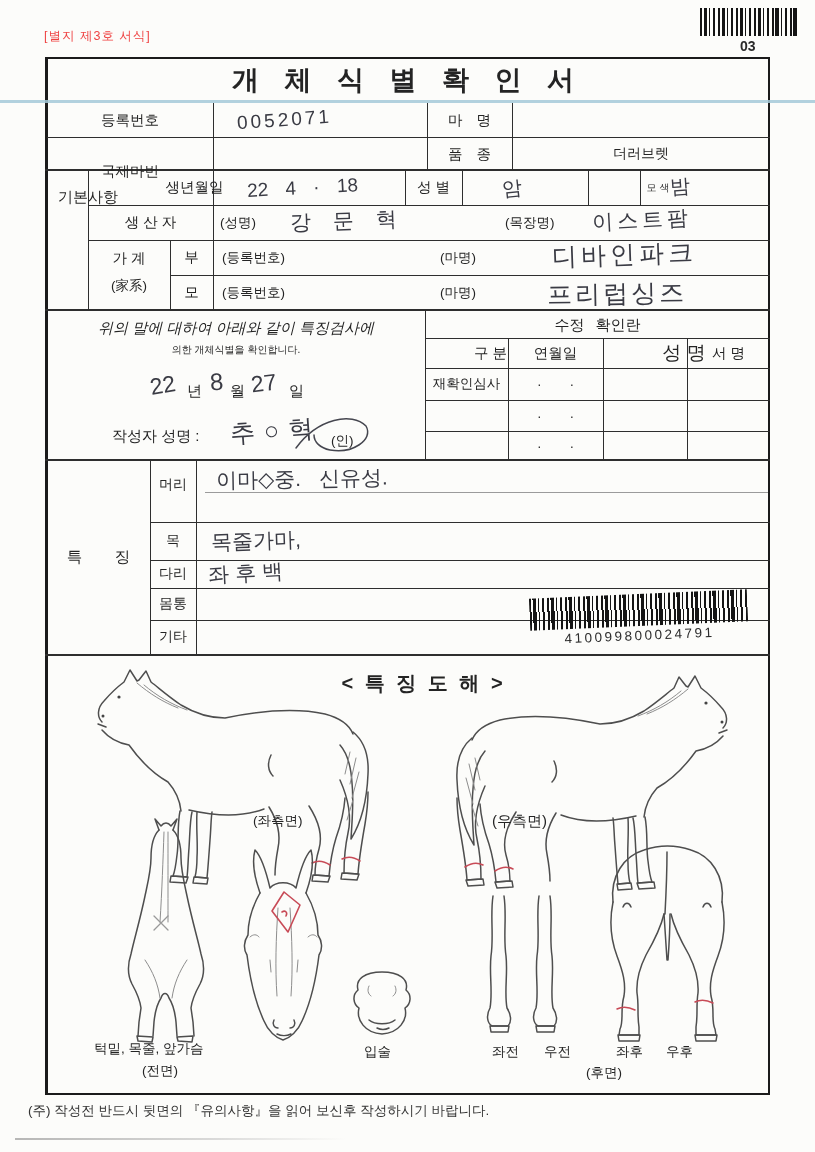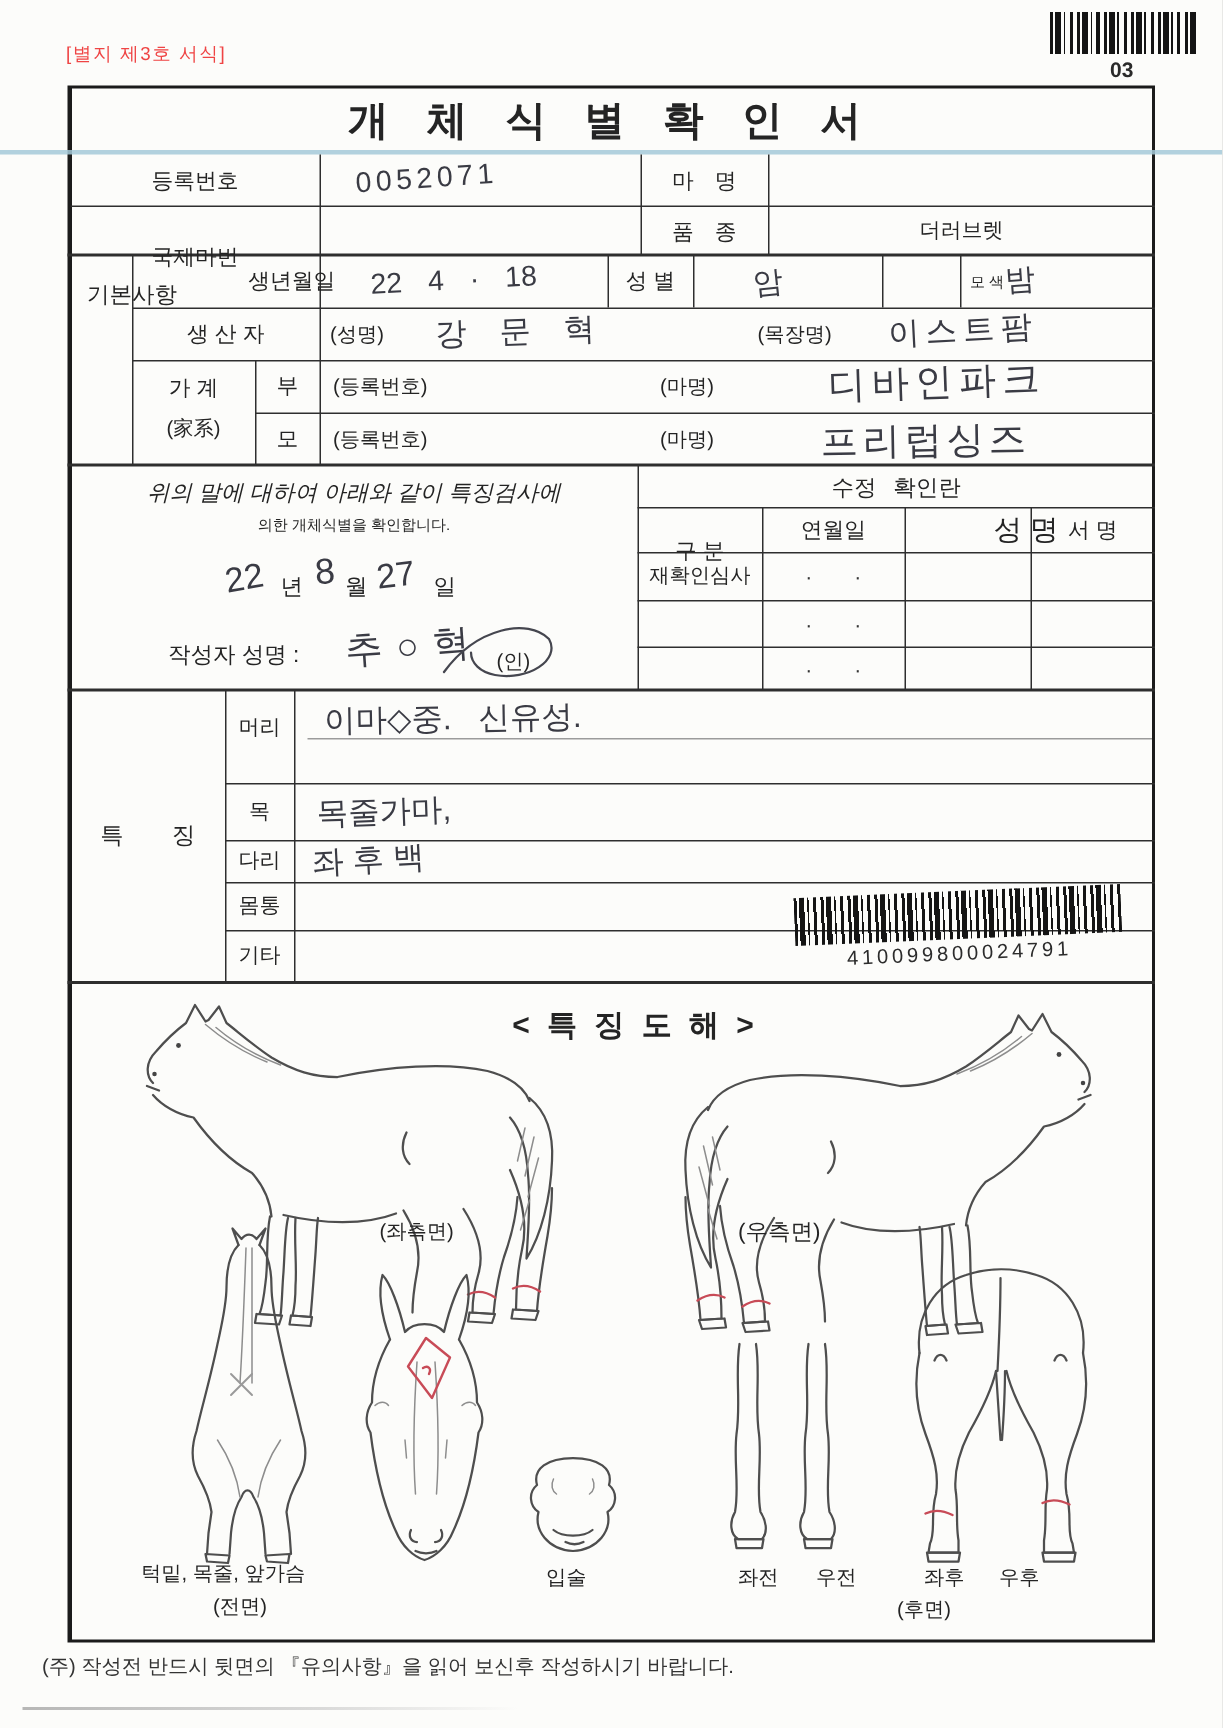--- a/index.html
+++ b/index.html
@@ -119,21 +119,21 @@
   <div class="hand" style="left:251px;top:370px;font-size:23px;transform:rotate(-7deg);">27</div>
   <div class="lbl" style="left:289px;top:382px;font-size:15px;">일</div>
   <div class="lbl" style="left:112px;top:427px;font-size:15px;">작성자 성명 :</div>
   <div class="hand" style="left:230px;top:414px;font-size:25px;letter-spacing:9px;transform:rotate(-4deg);">추○혁</div>
   <div class="lbl" style="left:331px;top:432px;font-size:13.5px;">(인)</div>
   <svg style="left:290px;top:406px;" width="92" height="54" viewBox="0 0 92 54">
     <path class="ink" style="stroke:#45464f" d="M6,42 C28,12 62,6 76,20 C84,34 62,48 40,44 C30,42 24,36 24,29"></path>
   </svg>
 
   <div class="lbl ctr" style="left:425px;top:312px;width:345px;height:26px;font-size:15px;word-spacing:7px;">수정 확인란</div>
-  <div class="lbl ctr" style="left:425px;top:352px;width:83px;height:30px;font-size:14.5px;">구 분</div>
+  <div class="lbl ctr" style="left:425px;top:338px;width:83px;height:30px;font-size:14.5px;padding-left:24px;">구 분</div>
   <div class="lbl ctr" style="left:508px;top:338px;width:95px;height:30px;font-size:14.5px;">연월일</div>
   <div class="lbl ctr" style="left:603px;top:338px;width:84px;height:30px;font-size:19px;margin-left:39px;">성 명</div>
   <div class="lbl ctr" style="left:687px;top:338px;width:83px;height:30px;font-size:14.5px;">서 명</div>
   <div class="lbl ctr" style="left:425px;top:368px;width:83px;height:32px;font-size:13.5px;">재확인심사</div>
   <div class="lbl ctr" style="left:508px;top:368px;width:95px;height:32px;font-size:14px;word-spacing:24px;color:#333;">· ·</div>
   <div class="lbl ctr" style="left:508px;top:400px;width:95px;height:31px;font-size:14px;word-spacing:24px;color:#333;">· ·</div>
   <div class="lbl ctr" style="left:508px;top:431px;width:95px;height:29px;font-size:14px;word-spacing:24px;color:#333;">· ·</div>
 
   <div class="lbl ctr" style="left:47px;top:460px;width:103px;height:195px;font-size:15.5px;word-spacing:28px;">특 징</div>
   <div class="lbl ctr" style="left:150px;top:470px;width:46px;height:30px;font-size:14px;">머리</div>
@@ -221,18 +221,18 @@
 
   <div class="lbl" style="left:253px;top:812px;font-size:13.5px;">(좌측면)</div>
   <div class="lbl" style="left:492px;top:812px;font-size:15px;">(우측면)</div>
   <div class="lbl" style="left:94px;top:1040px;font-size:13.5px;">턱밑, 목줄, 앞가슴</div>
   <div class="lbl" style="left:142px;top:1062px;font-size:13.5px;">(전면)</div>
   <div class="lbl" style="left:364px;top:1043px;font-size:13.5px;">입술</div>
   <div class="lbl" style="left:492px;top:1043px;font-size:13.5px;">좌전</div>
   <div class="lbl" style="left:544px;top:1043px;font-size:13.5px;">우전</div>
   <div class="lbl" style="left:616px;top:1043px;font-size:13.5px;">좌후</div>
   <div class="lbl" style="left:666px;top:1043px;font-size:13.5px;">우후</div>
-  <div class="lbl" style="left:598px;top:1064px;font-size:13.5px;">(후면)</div>
+  <div class="lbl" style="left:586px;top:1064px;font-size:13.5px;">(후면)</div>
 
   <div class="lbl" style="left:28px;top:1102px;font-size:13.5px;color:#333;">(주) 작성전 반드시 뒷면의 『유의사항』을 읽어 보신후 작성하시기 바랍니다.</div>
   <div class="fade"></div>
 
 </div>
 
 </body></html>

